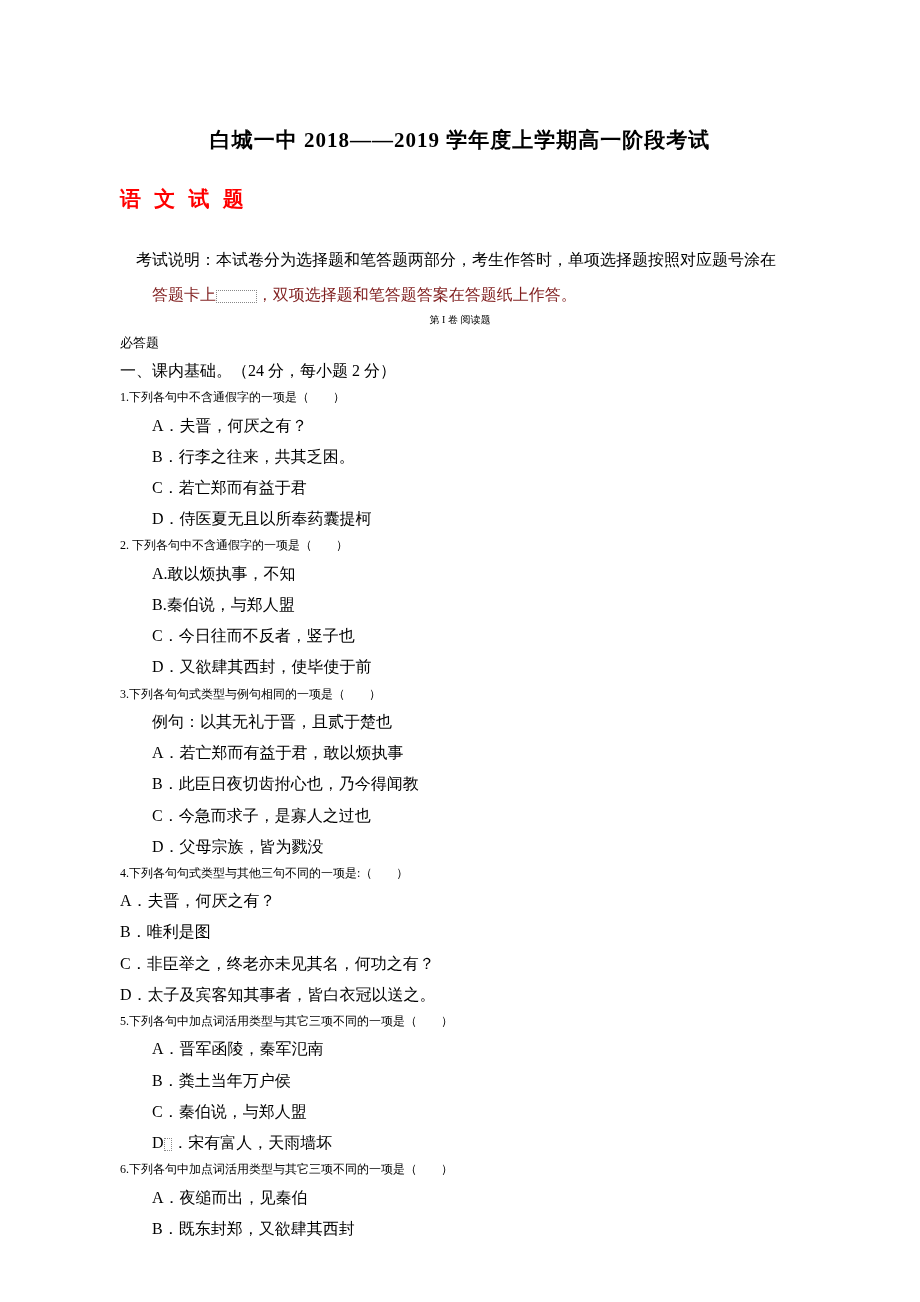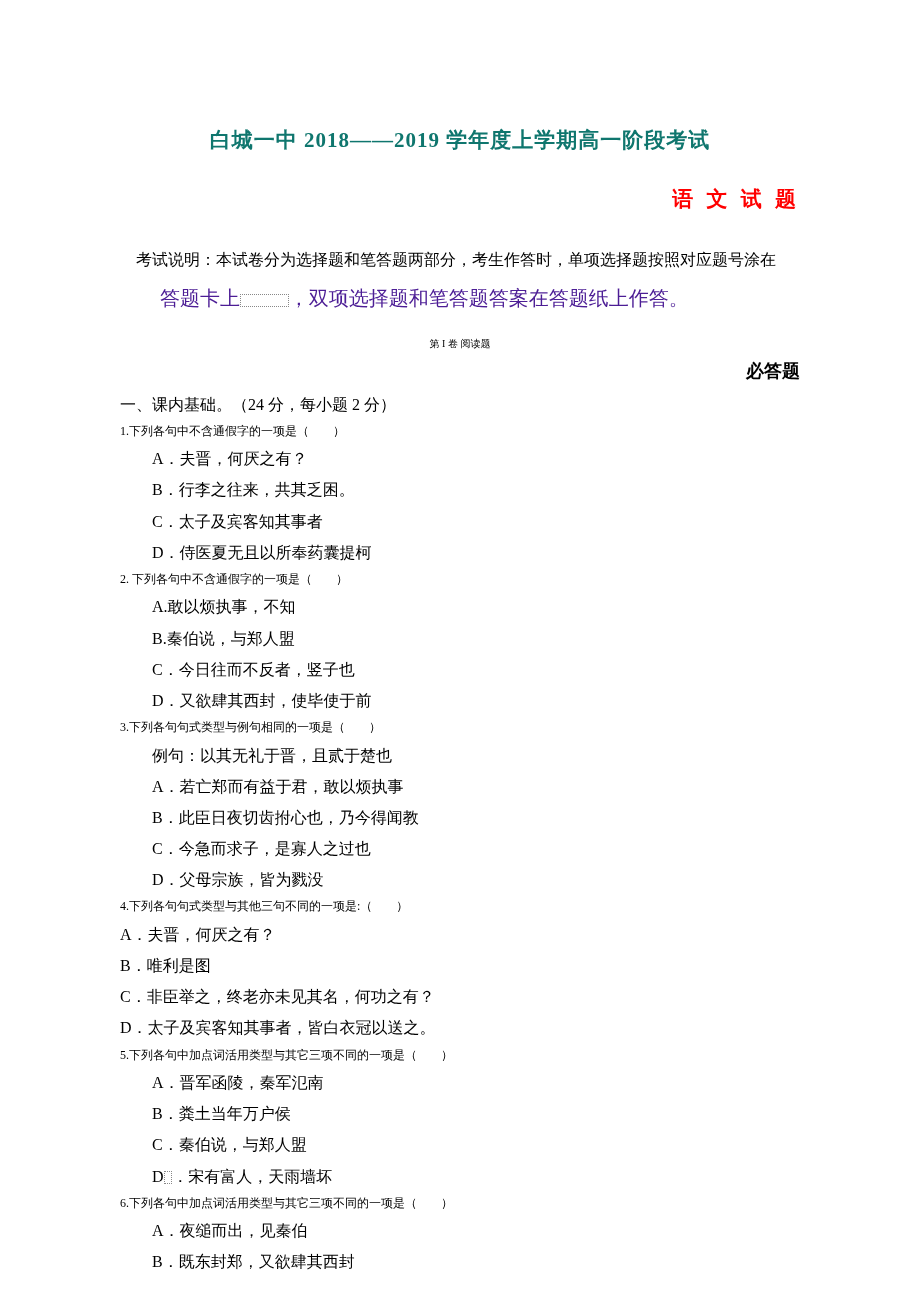--- a/index.html
+++ b/index.html
@@ -10,63 +10,62 @@
       font-family: "SimSun", "宋体", serif;
       font-size: 16px;
       color: #000000;
       padding: 120px 120px 100px 120px;
       line-height: 1.95;
     }
     .title {
       text-align: center;
       font-size: 21px;
       font-weight: bold;
-      color: #0f766e;
+      color: #000000;
       font-family: "SimSun", "宋体", serif;
       margin-bottom: 18px;
       letter-spacing: 1px;
     }
     .subject {
-      text-align: right;
+      text-align: left;
       font-size: 21px;
       font-weight: bold;
       color: #ff0000;
       font-family: "SimSun", "宋体", serif;
       margin-bottom: 24px;
       letter-spacing: 4px;
     }
     .instructions {
       font-size: 16px;
       color: #000;
       margin-bottom: 4px;
       text-indent: 1em;
       margin-top: 17px;
     }
     .instructions2 {
-      font-size: 20px;
-      color: #4c1d95;
-      margin-bottom: 16px;
+      font-size: 16px;
+      color: #7f1d1d;
+      margin-bottom: 0;
       text-indent: 2em;
     }
     .dotted-box {
       display: inline-block;
       border: 1px dotted #888;
       padding: 0px 2px;
       line-height: 1;
       vertical-align: middle;
       font-size: 11px;
     }
     .volume {
       text-align: center;
       font-size: 10px;
     }
     .must-answer {
-      text-align: right;
-      font-size: 18px;
-      font-weight: bold;
+      text-align: left;
+      font-size: 13px;
     }
     .section-h {
       font-size: 16px;
     }
     .question {
       font-size: 12px;
     }
     .option {
       font-size: 16px;
       padding-left: 2em;
@@ -92,21 +91,21 @@
 </div>
 
 <div class="volume">第 I 卷  阅读题</div>
 <div class="must-answer">必答题</div>
 
 <div class="section-h">一、课内基础。（24 分，每小题 2 分）</div>
 
 <div class="question">1.下列各句中不含通假字的一项是（　　）</div>
 <div class="option">A．夫晋，何厌之有？</div>
 <div class="option">B．行李之往来，共其乏困。</div>
-<div class="option">C．太子及宾客知其事者</div>
+<div class="option">C．若亡郑而有益于君</div>
 <div class="option">D．侍医夏无且以所奉药囊提柯</div>
 
 <div class="question">2. 下列各句中不含通假字的一项是（　　）</div>
 <div class="option">A.敢以烦执事，不知</div>
 <div class="option">B.秦伯说，与郑人盟</div>
 <div class="option">C．今日往而不反者，竖子也</div>
 <div class="option">D．又欲肆其西封，使毕使于前</div>
 
 <div class="question">3.下列各句句式类型与例句相同的一项是（　　）</div>
 <div class="example">例句：以其无礼于晋，且贰于楚也</div>

